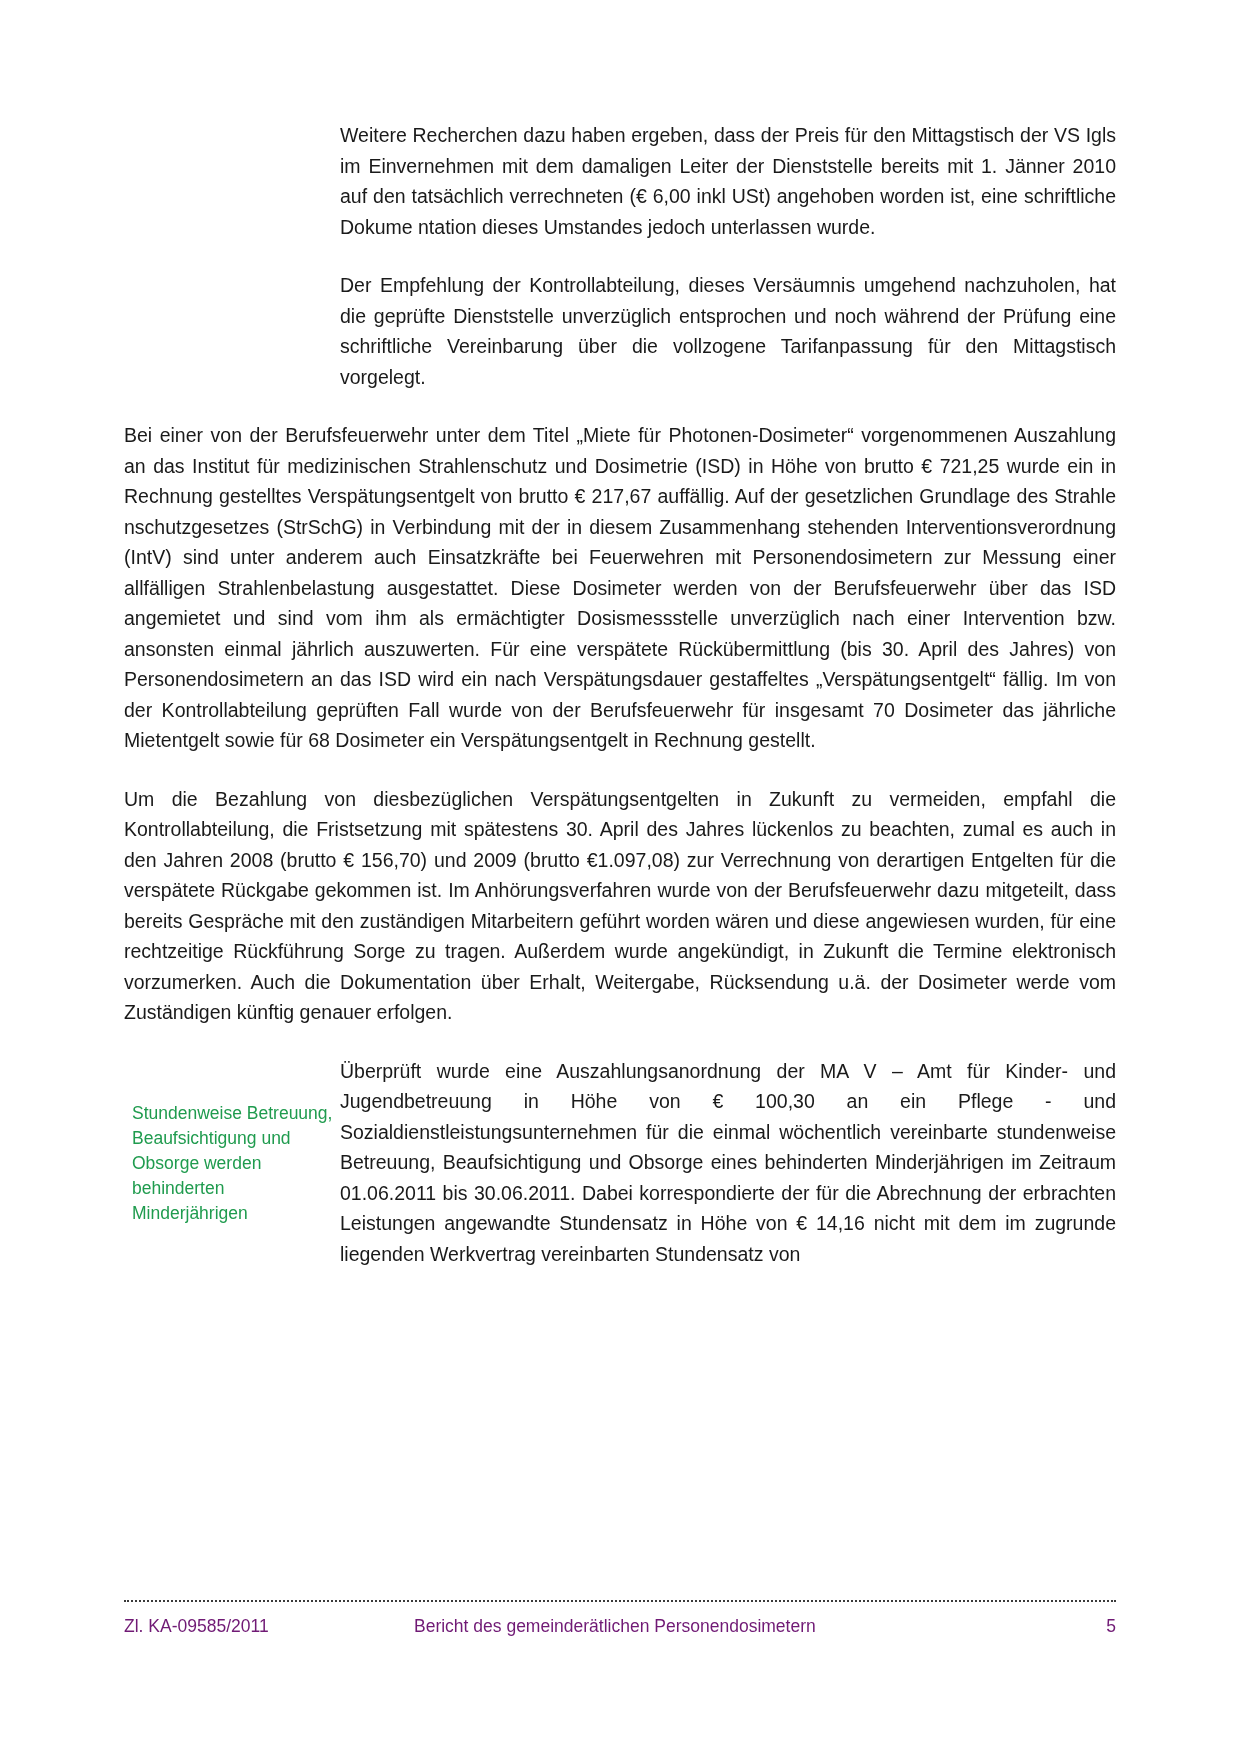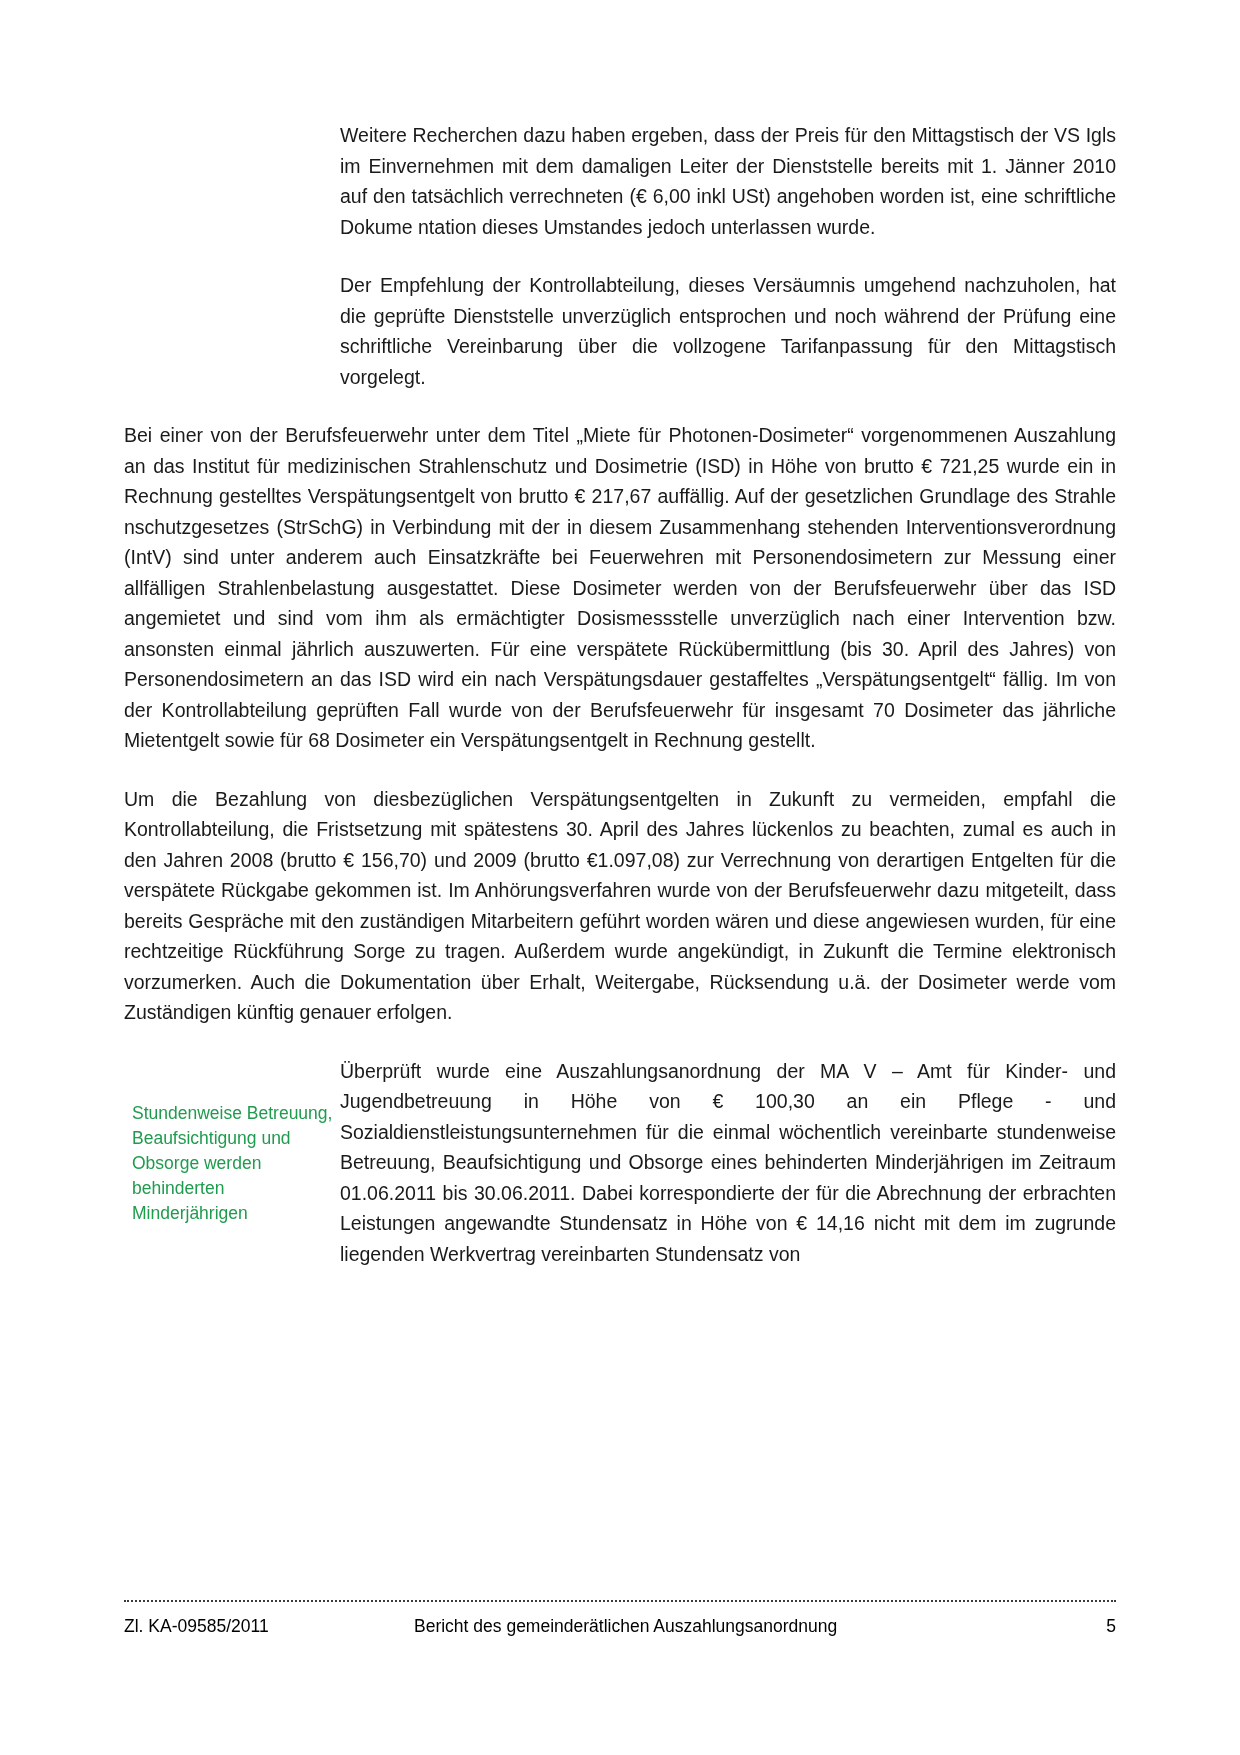--- a/index.html
+++ b/index.html
@@ -73,21 +73,21 @@
     border-top: 2px dotted #3a3a3a;
     width: 100%;
     height: 0;
     margin-bottom: 14px;
   }
   .footer-row {
     display: flex;
     flex-direction: row;
     align-items: baseline;
     font-size: 17.5px;
-    color: #000000;
+    color: #701a75;
   }
   .footer-left {
     flex: 0 0 280px;
   }
   .footer-center {
     flex: 1 1 auto;
     text-align: left;
     margin-left: 10px;
   }
   .footer-right {
@@ -123,18 +123,18 @@
         <p class="para">Überprüft wurde eine Auszahlungsanordnung der MA V – Amt für Kinder- und Jugendbetreuung in Höhe von € 100,30 an ein Pflege - und Sozialdienstleistungsunternehmen für die einmal wöchentlich vereinbarte stundenweise Betreuung, Beaufsichtigung und Obsorge eines behinderten Minderjährigen im Zeitraum 01.06.2011 bis 30.06.2011. Dabei korrespondierte der für die Abrechnung der erbrachten Leistungen angewandte Stundensatz in Höhe von € 14,16 nicht mit dem im zugrunde liegenden Werkvertrag vereinbarten Stundensatz von</p>
       </div>
     </div>
 
   </div>
 
   <div class="footer">
     <div class="footer-rule"></div>
     <div class="footer-row">
       <div class="footer-left">Zl. KA-09585/2011</div>
-      <div class="footer-center">Bericht des gemeinderätlichen Auszahlungsanordnung</div>
+      <div class="footer-center">Bericht des gemeinderätlichen Personendosimetern</div>
       <div class="footer-right">5</div>
     </div>
   </div>
 
 </div>
 
 </body></html>

